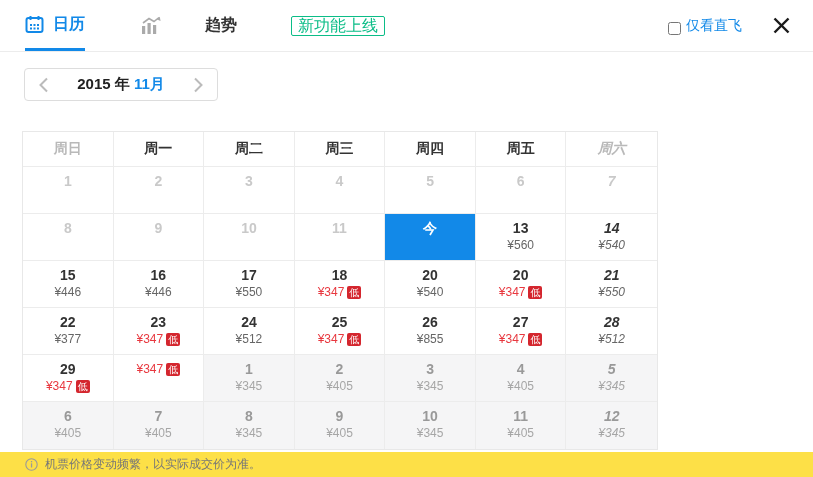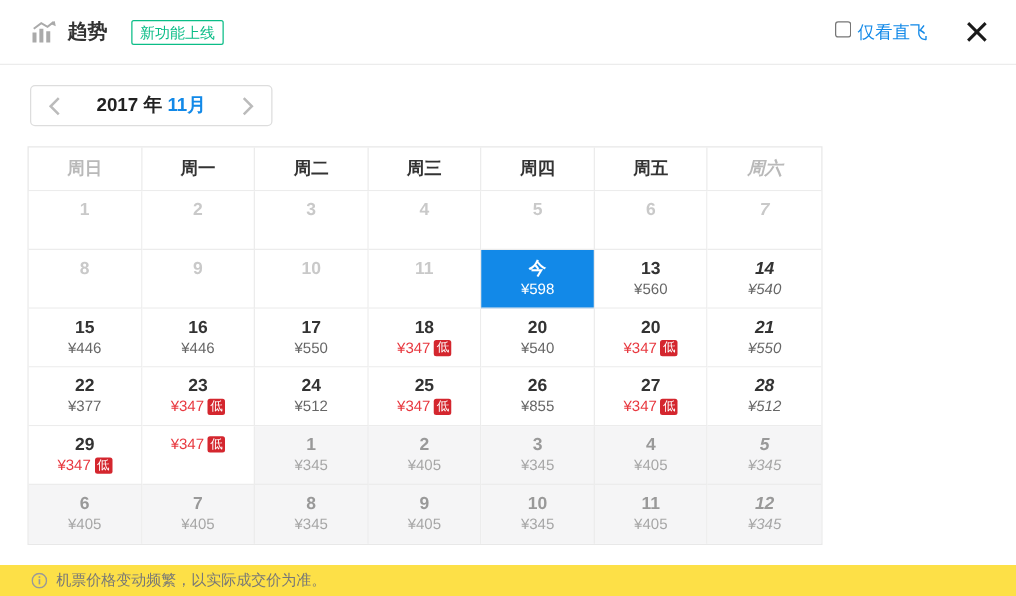--- a/index.html
+++ b/index.html
@@ -15,43 +15,43 @@
   .tab {
     display:flex; align-items:center; gap:9px; cursor:pointer;
     font-size:16px; font-weight:bold; color:#333; position:relative;
   }
   .tab.active { color:var(--accent); border-bottom:3px solid var(--accent); }
   .tab + .tab { margin-left:56px;gap:44px; }
   .tab svg { display:block; }
   .new-badge {
     margin-left:10px; align-self:center;
     border:1px solid var(--badge-green); color:var(--badge-green);
-    font-size:12px; font-weight:normal; line-height:16px;
+    font-size:16px; font-weight:normal; line-height:16px;
     padding:1px 6px; border-radius:2px; white-space:nowrap;
   }
   .topbar-right { margin-left:auto; display:flex; align-items:center; }
-  .direct-only { display:flex; align-items:flex-start; gap:5px; cursor:pointer; }
+  .direct-only { display:flex; align-items:flex-end; gap:5px; cursor:pointer; }
   .direct-only input { width:13px; height:13px; accent-color:#fff; }
   .direct-only span { color:var(--accent); font-size:14px; }
   .close-btn { margin-left:30px; cursor:pointer; display:flex; align-items:center; }
 
   
   .month-nav {
     margin:16px 0 0 24px; width:194px; height:33px;
     border:1px solid #ddd; border-radius:4px;
     display:flex; align-items:center; justify-content:space-between;
     padding:0 13px; background:#fff;
   }
   .month-nav .arrow { cursor:pointer; display:flex; align-items:center; }
   .month-label { font-size:15px; font-weight:bold; color:#222; }
   .month-label .m { color:var(--accent); }
 
   
   .cal {
-    margin:16px 0 0 22px; width:636px;
+    margin:30px 0 0 22px; width:636px;
     border:1px solid #e8e8e8;
     display:grid; grid-template-columns:repeat(7, 1fr);
   }
   .wd {
     height:35px; display:flex; align-items:center; justify-content:center;
     font-size:14px; font-weight:bold; color:#333;
     border-right:1px solid #ececec; border-bottom:1px solid #ececec;
   }
   .wd.muted { color:#b9b9b9; }
   .cell {
@@ -84,20 +84,36 @@
     background:#fde047; display:flex; align-items:center; gap:7px;
     padding-left:25px; font-size:12px; color:#777;
   }
 </style>
 </head>
 <body>
 
 <div id="app">
 
   <div class="topbar">
+    <div class="tab active">
+      <span>
+        <svg width="19" height="19" viewBox="0 0 19 19">
+          <rect x="1.5" y="3" width="16" height="14" rx="2" fill="none" stroke="#1289e8" stroke-width="2"></rect>
+          <line x1="5.5" y1="1" x2="5.5" y2="5" stroke="#1289e8" stroke-width="2"></line>
+          <line x1="13.5" y1="1" x2="13.5" y2="5" stroke="#1289e8" stroke-width="2"></line>
+          <rect x="5" y="9" width="2" height="2" fill="#1289e8"></rect>
+          <rect x="8.5" y="9" width="2" height="2" fill="#1289e8"></rect>
+          <rect x="12" y="9" width="2" height="2" fill="#1289e8"></rect>
+          <rect x="5" y="12.5" width="2" height="2" fill="#1289e8"></rect>
+          <rect x="8.5" y="12.5" width="2" height="2" fill="#1289e8"></rect>
+          <rect x="12" y="12.5" width="2" height="2" fill="#1289e8"></rect>
+        </svg>
+      </span>
+      <span>日历</span>
+    </div>
     <div class="tab">
       <span>
         <svg width="20" height="19" viewBox="0 0 20 19">
           <rect x="1" y="10" width="3.2" height="8" fill="#aaa"></rect>
           <rect x="6.5" y="7" width="3.2" height="11" fill="#aaa"></rect>
           <rect x="12" y="9" width="3.2" height="9" fill="#aaa"></rect>
           <polyline points="2,7 8,2.5 13,5.5 18,1.5" fill="none" stroke="#aaa" stroke-width="1.6"></polyline>
           <polygon points="18.8,0.8 19.6,5 15.5,3.2" fill="#aaa"></polygon>
         </svg>
       </span>
@@ -118,21 +134,21 @@
     </div>
   </div>
 
   <div class="month-nav">
     <span class="arrow">
       <svg width="11" height="16" viewBox="0 0 11 16">
         <polyline points="9,1.5 2.5,8 9,14.5" fill="none" stroke="#bbb" stroke-width="2"></polyline>
       </svg>
     </span>
     <span class="month-label">
-      <span>2017</span>
+      <span>2015</span>
       <span>年</span>
       <span class="m">11月</span>
     </span>
     <span class="arrow">
       <svg width="11" height="16" viewBox="0 0 11 16">
         <polyline points="2,1.5 8.5,8 2,14.5" fill="none" stroke="#bbb" stroke-width="2"></polyline>
       </svg>
     </span>
   </div>
 
@@ -172,21 +188,20 @@
         <div class="day">9</div>
       </div>
       <div class="cell past">
         <div class="day">10</div>
       </div>
       <div class="cell past">
         <div class="day">11</div>
       </div>
       <div class="cell today">
         <div class="day">今</div>
-        <div class="price">¥598</div>
       </div>
       <div class="cell normal">
         <div class="day">13</div>
         <div class="price">¥560</div>
       </div>
       <div class="cell normal">
         <div class="day">14</div>
         <div class="price">¥540</div>
       </div>
       <div class="cell normal">

